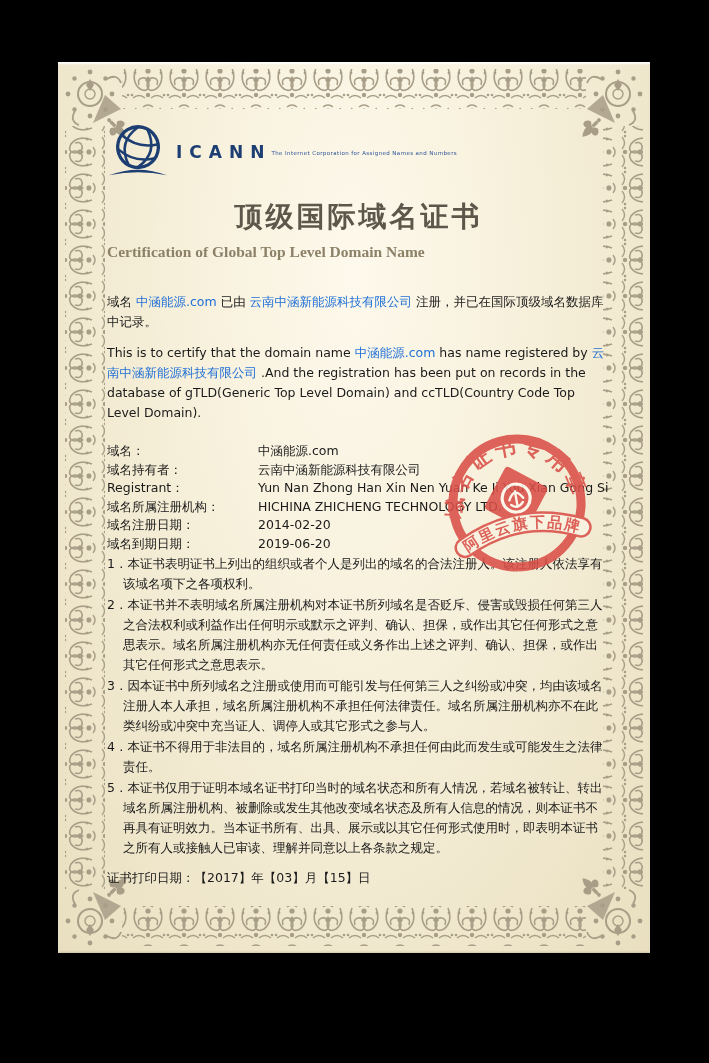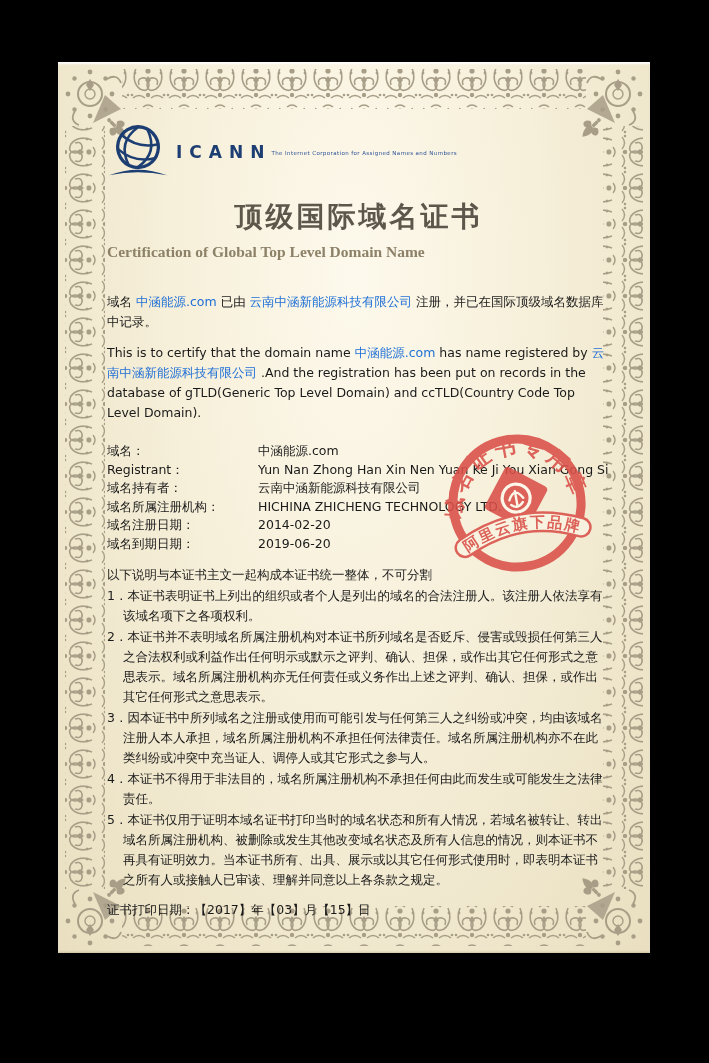--- a/index.html
+++ b/index.html
@@ -178,42 +178,41 @@
       <p class="para para-cn"><span>域名 </span><span class="blue">中涵能源.com</span><span> 已由 </span><span class="blue">云南中涵新能源科技有限公司</span><span> 注册，并已在国际顶级域名数据库中记录。</span></p>
 
       <p class="para para-en"><span>This is to certify that the domain name </span><span class="blue">中涵能源.com</span><span> has name registered by </span><span class="blue">云南中涵新能源科技有限公司</span><span> .And the registration has been put on records in the database of gTLD(Generic Top Level Domain) and ccTLD(Country Code Top Level Domain).</span></p>
 
       <div class="details">
         <div class="detail-row">
           <div class="detail-label">域名：</div>
           <div class="detail-value">中涵能源.com</div>
         </div>
         <div class="detail-row">
+          <div class="detail-label">域名持有者：</div>
+          <div class="detail-value">云南中涵新能源科技有限公司</div>
+        </div>
+        <div class="detail-row">
           <div class="detail-label">Registrant：</div>
           <div class="detail-value">Yun Nan Zhong Han Xin Nen Yuan Ke Ji You Xian Gong Si</div>
         </div>
         <div class="detail-row">
-          <div class="detail-label">域名持有者：</div>
-          <div class="detail-value">云南中涵新能源科技有限公司</div>
-        </div>
-        <div class="detail-row">
           <div class="detail-label">域名所属注册机构：</div>
           <div class="detail-value">HICHINA ZHICHENG TECHNOLOGY LTD.</div>
         </div>
         <div class="detail-row">
           <div class="detail-label">域名注册日期：</div>
           <div class="detail-value">2014-02-20</div>
         </div>
         <div class="detail-row">
           <div class="detail-label">域名到期日期：</div>
           <div class="detail-value">2019-06-20</div>
         </div>
       </div>
 
-      <div class="terms-heading">以下说明与本证书主文一起构成本证书统一整体，不可分割</div>
 
       <ol class="terms">
         <li><span class="num">1．</span><span>本证书表明证书上列出的组织或者个人是列出的域名的合法注册人。该注册人依法享有该域名项下之各项权利。</span></li>
         <li><span class="num">2．</span><span>本证书并不表明域名所属注册机构对本证书所列域名是否贬斥、侵害或毁损任何第三人之合法权利或利益作出任何明示或默示之评判、确认、担保，或作出其它任何形式之意思表示。域名所属注册机构亦无任何责任或义务作出上述之评判、确认、担保，或作出其它任何形式之意思表示。</span></li>
         <li><span class="num">3．</span><span>因本证书中所列域名之注册或使用而可能引发与任何第三人之纠纷或冲突，均由该域名注册人本人承担，域名所属注册机构不承担任何法律责任。域名所属注册机构亦不在此类纠纷或冲突中充当证人、调停人或其它形式之参与人。</span></li>
         <li><span class="num">4．</span><span>本证书不得用于非法目的，域名所属注册机构不承担任何由此而发生或可能发生之法律责任。</span></li>
         <li><span class="num">5．</span><span>本证书仅用于证明本域名证书打印当时的域名状态和所有人情况，若域名被转让、转出域名所属注册机构、被删除或发生其他改变域名状态及所有人信息的情况，则本证书不再具有证明效力。当本证书所有、出具、展示或以其它任何形式使用时，即表明本证书之所有人或接触人已审读、理解并同意以上各条款之规定。</span></li>
       </ol>
 
       <div class="print-date">证书打印日期：【2017】年【03】月【15】日</div>

